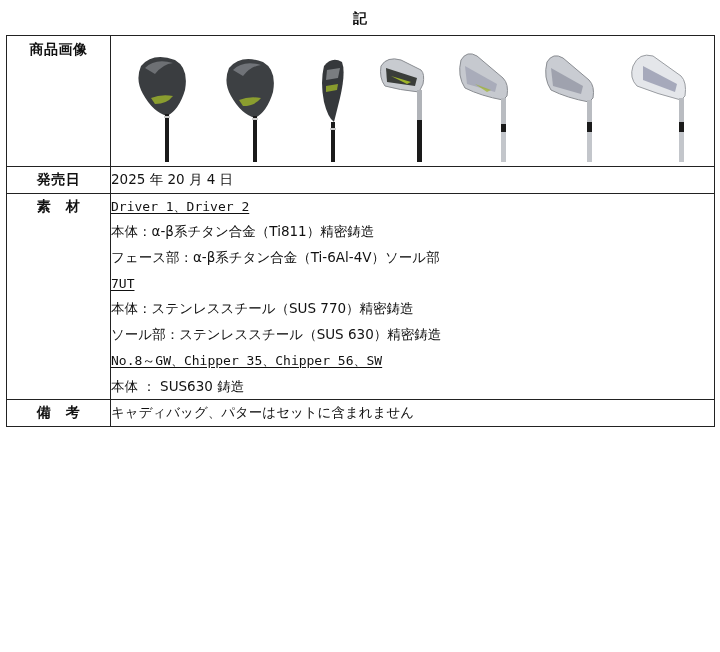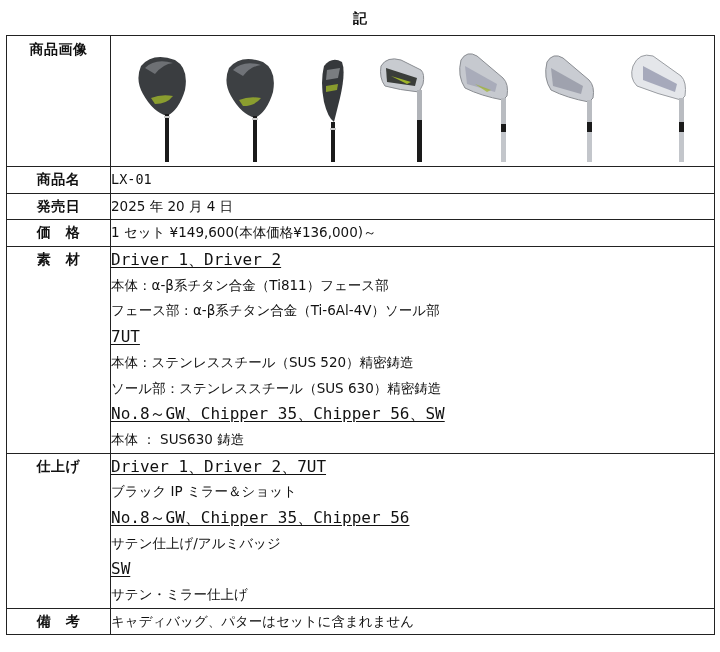--- a/index.html
+++ b/index.html
@@ -19,21 +19,21 @@
   table.spec td {
     border: 1.4px solid #222222; vertical-align: top; padding: 0;
   }
   td.label {
     width: 103px; text-align: center; font-size: 14px; font-weight: bold;
     letter-spacing: 0.5px;
   }
   td.value { font-size: 13.5px; padding-left: 7px; }
   .line { height: 25.7px; line-height: 25.7px; white-space: nowrap; }
   .u { text-decoration: underline; text-underline-offset: 2px; }
-  .mono { font-family: "DejaVu Sans Mono", "Liberation Mono", monospace; font-size: 16px; }
+  .mono { font-family: "DejaVu Sans Mono", "Liberation Mono", monospace; font-size: 13px; }
   tr.img-row td { height: 125px; }
   tr.img-row td.label { padding-top: 5px; }
   .clubs { position: relative; height: 125px; }
   .club { position: absolute; }
 </style>
 </head>
 <body>
 
 <div class="title">記</div>
 
@@ -97,57 +97,36 @@
           <path d="M4 14 Q10 0 24 4 L52 24 Q58 30 56 44 L52 48 Q28 42 8 34 Q0 26 4 14Z" fill="#e4e6ea" stroke="#9a9da2" stroke-width="1"></path>
           <path d="M14 14 L48 32 L46 40 L14 28Z" fill="#a6a9bb"></path>
           <rect x="50" y="46" width="5" height="28" fill="#b9bcc1"></rect>
           <rect x="50" y="70" width="5" height="10" fill="#1a1a1a"></rect>
           <rect x="50" y="80" width="5" height="30" fill="#c3c6cb"></rect>
         </svg>
       </div>
     </td>
   </tr>
   <tr>
-    <td class="label line">商品名</td>
-    <td class="value line mono">LX-01</td>
-  </tr>
-  <tr>
     <td class="label line">発売日</td>
     <td class="value line">2025 年 20 月 4 日</td>
-  </tr>
-  <tr>
-    <td class="label line">価　格</td>
-    <td class="value line"> 1 セット ¥149,600(本体価格¥136,000)～</td>
   </tr>
   <tr>
     <td class="label">
           <div class="line">素　材</div>
         </td>
     <td class="value">
       <div class="line u mono">Driver 1、Driver 2</div>
-      <div class="line">本体：α-β系チタン合金（Ti811）フェース部</div>
+      <div class="line">本体：α-β系チタン合金（Ti811）精密鋳造</div>
       <div class="line">フェース部：α-β系チタン合金（Ti-6Al-4V）ソール部</div>
       <div class="line u mono">7UT</div>
-      <div class="line">本体：ステンレススチール（SUS 520）精密鋳造</div>
+      <div class="line">本体：ステンレススチール（SUS 770）精密鋳造</div>
       <div class="line">ソール部：ステンレススチール（SUS 630）精密鋳造</div>
       <div class="line u mono">No.8～GW、Chipper 35、Chipper 56、SW</div>
       <div class="line">本体 ： SUS630 鋳造</div>
-    </td>
-  </tr>
-  <tr>
-    <td class="label">
-          <div class="line">仕上げ</div>
-        </td>
-    <td class="value">
-      <div class="line u mono">Driver 1、Driver 2、7UT</div>
-      <div class="line">ブラック IP ミラー＆ショット</div>
-      <div class="line u mono">No.8～GW、Chipper 35、Chipper 56</div>
-      <div class="line">サテン仕上げ/アルミバッジ</div>
-      <div class="line u mono">SW</div>
-      <div class="line">サテン・ミラー仕上げ</div>
     </td>
   </tr>
   <tr>
     <td class="label line">備　考</td>
     <td class="value line">キャディバッグ、パターはセットに含まれません</td>
   </tr>
 </tbody>
   </table>
 
 </body></html>

